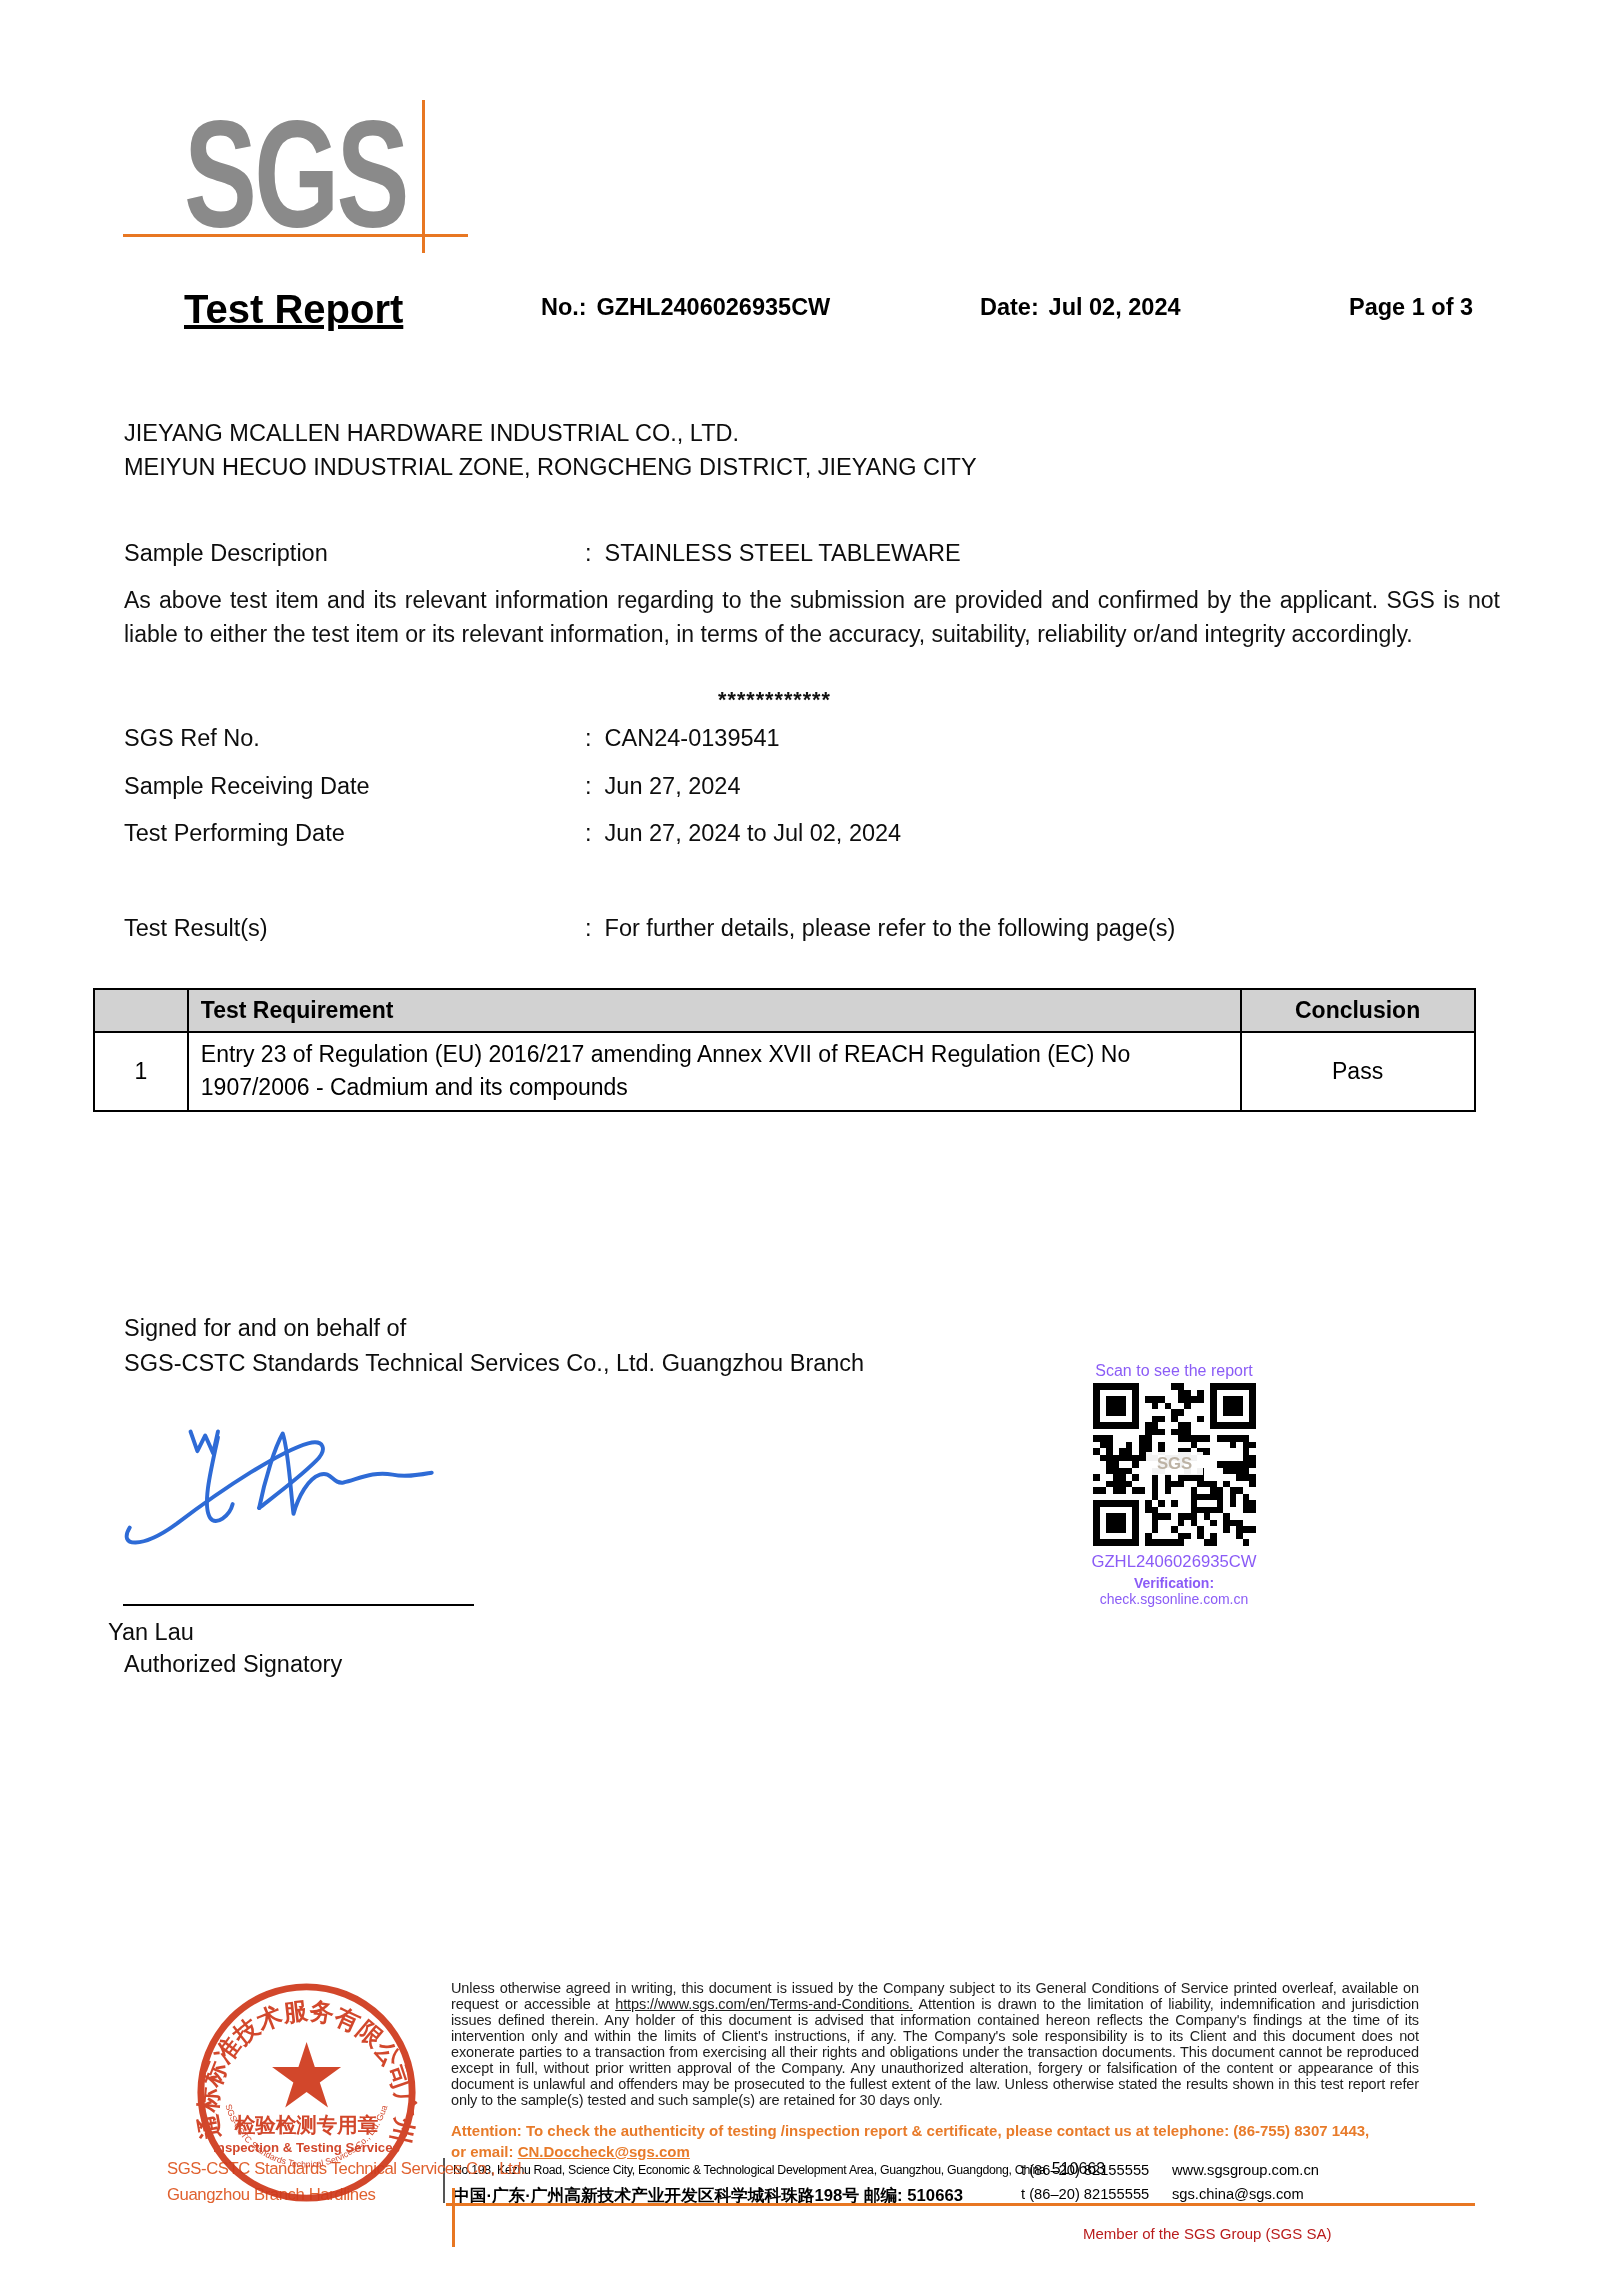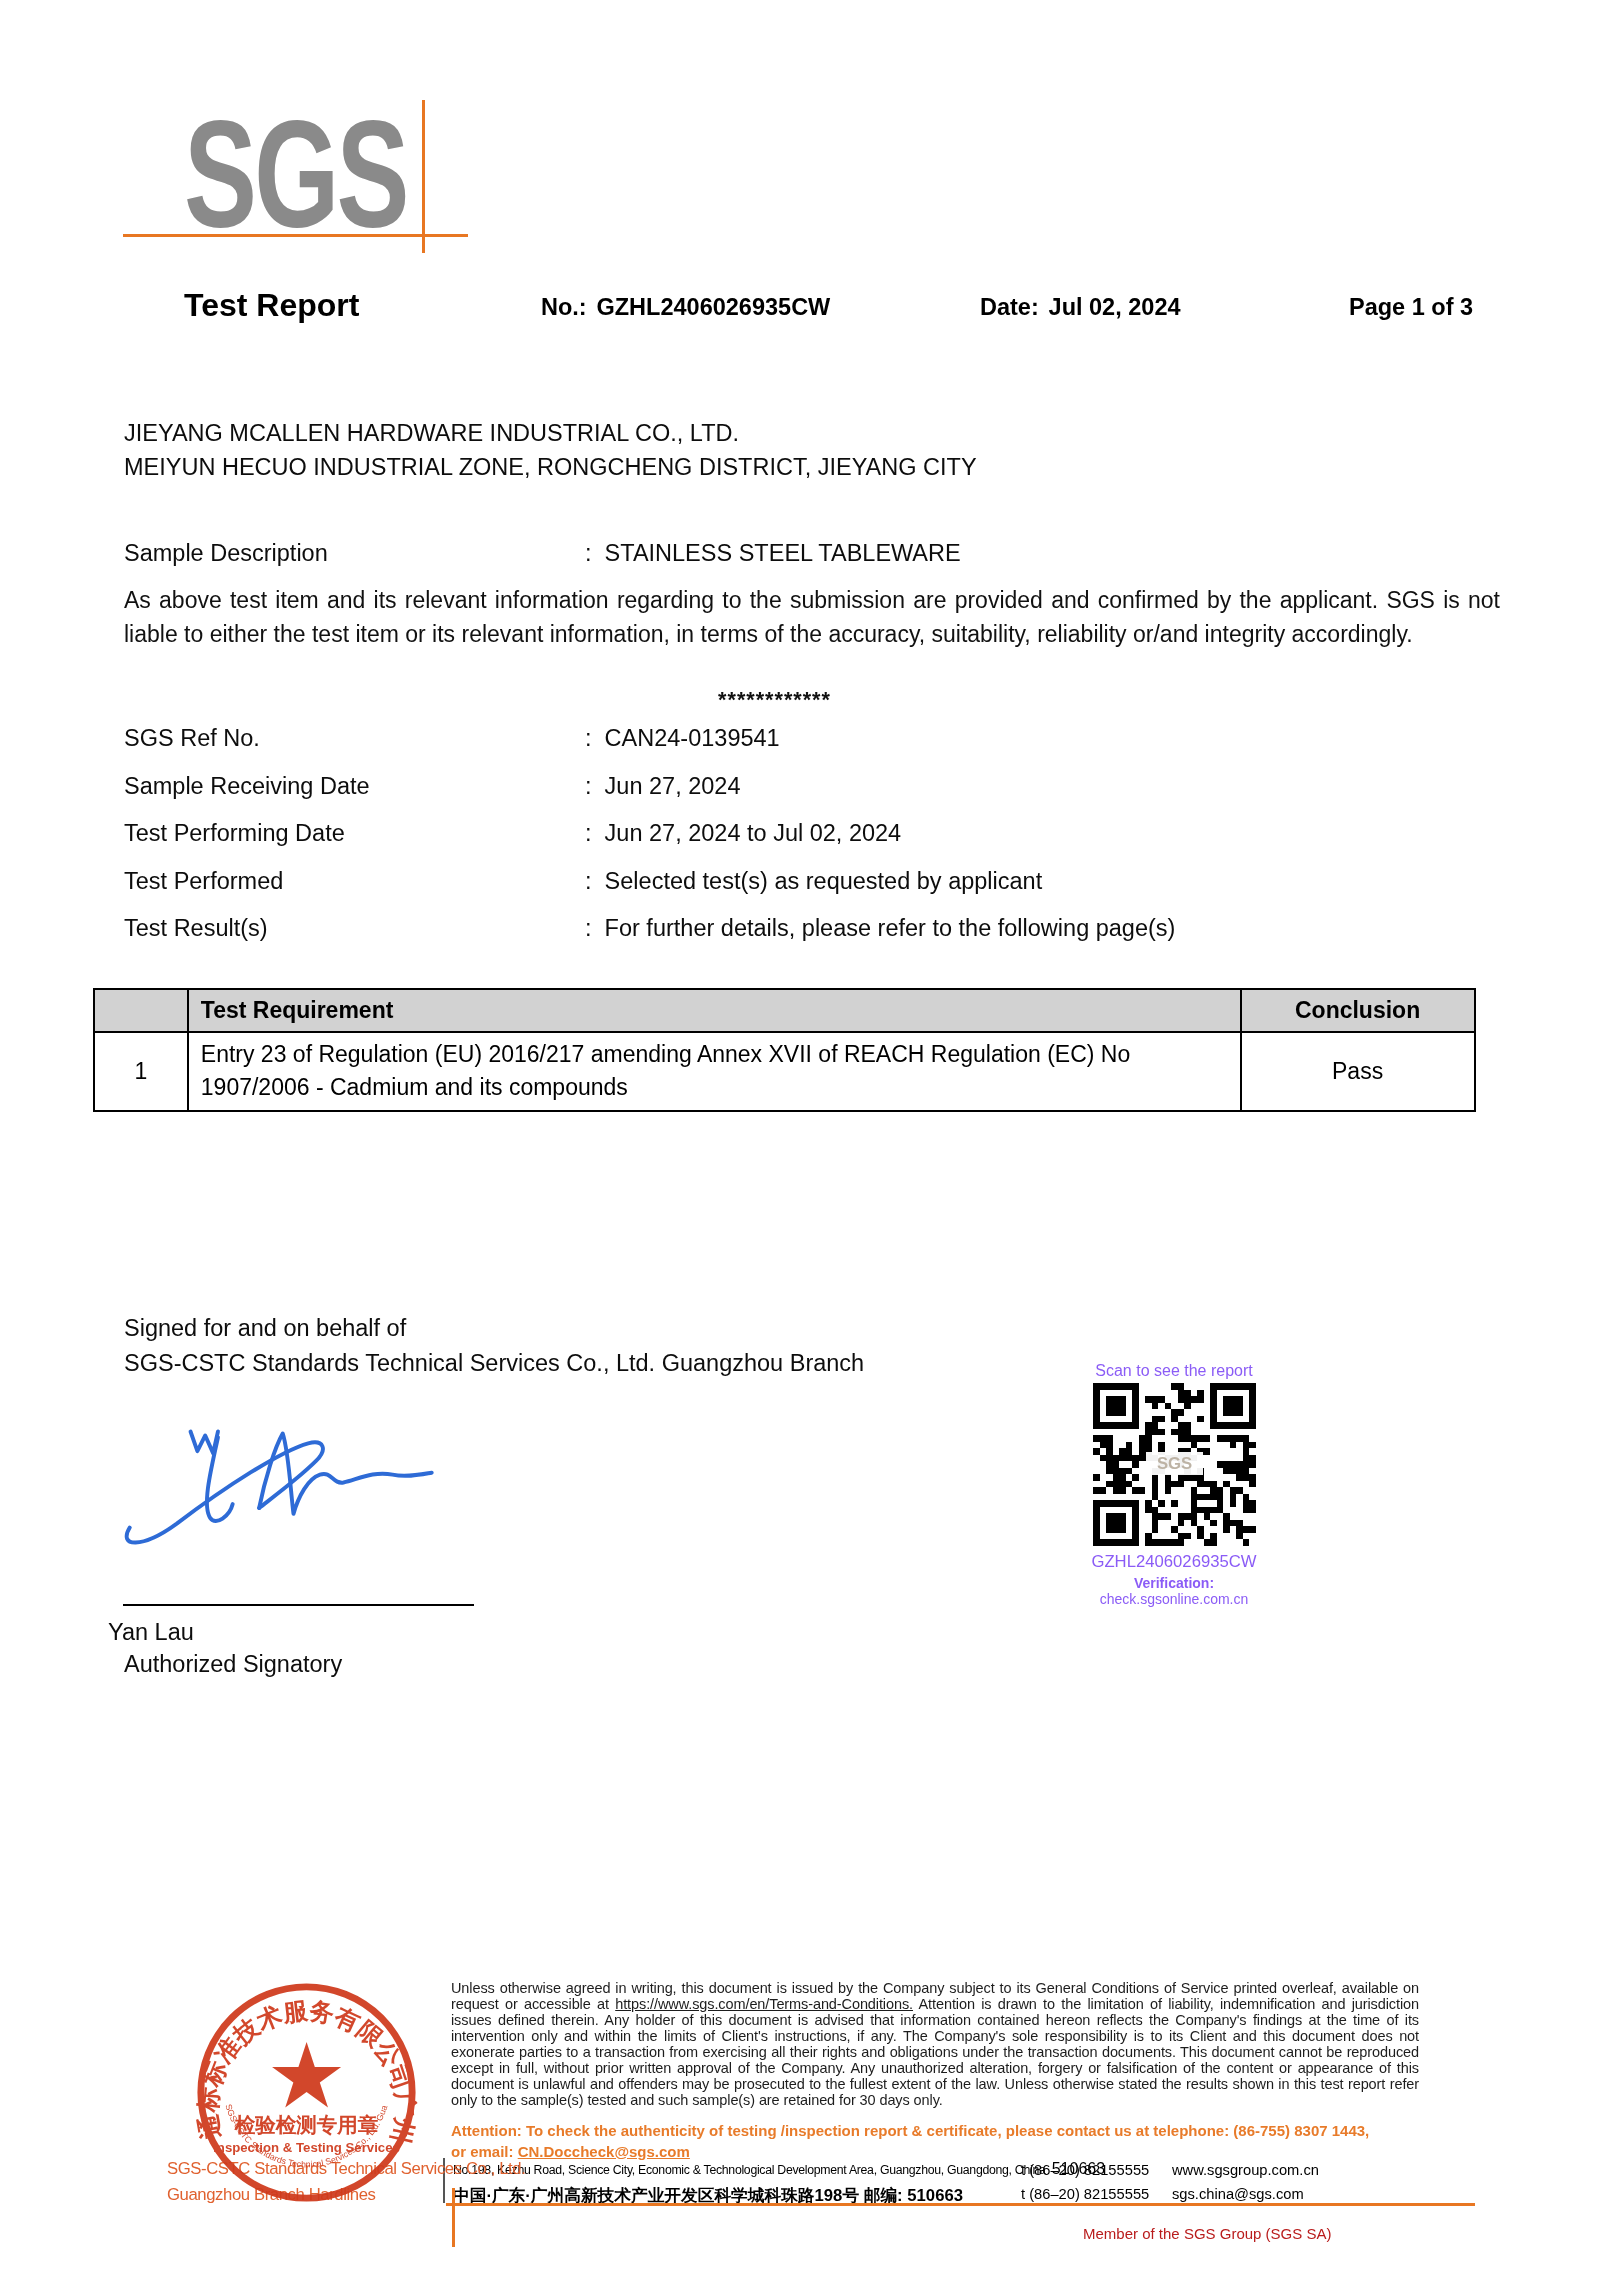--- a/index.html
+++ b/index.html
@@ -7,21 +7,21 @@
         font-family:"Liberation Sans","DejaVu Sans",sans-serif;color:#111;overflow:hidden;padding-left:48px;}
   .abs{position:absolute;}
 
   
   .sgs-logo{left:184px;top:98px;font-size:152px;font-weight:700;color:#8a8a8a;
             line-height:1;letter-spacing:-3.9px;transform:scaleX(0.72);transform-origin:left top;}
   .orange-h{left:123px;top:234px;width:345px;height:2.9px;background:#e87722;}
   .orange-v{left:422px;top:100px;width:2.9px;height:153px;background:#e87722;}
 
   
-  .title{left:184px;top:287px;font-size:32px;font-weight:700;color:#000;}
+  .title{left:184px;top:287px;font-size:40px;font-weight:700;color:#000;text-decoration:underline;}
   .hmeta{top:294px;font-size:23.5px;font-weight:700;color:#000;}
   .hno{left:541px;} .hdate{left:980px;} .hpage{left:1349px;}
   .hmeta .lbl{margin-right:9.8px;}
 
   .body-text{font-size:23.5px;color:#0d0d0d;}
   .company{left:124px;top:416px;line-height:34px;}
 
   .kv{left:124px;width:1382px;}
   .kv .klabel{display:inline-block;width:461px;vertical-align:top;}
   .kv .kcolon{display:inline-block;width:19.6px;vertical-align:top;}
@@ -104,23 +104,20 @@
   <div class="abs stars">************</div>
 
   <div class="abs body-text kv" style="top:725px;">
     <span class="klabel">SGS Ref No.</span><span class="kcolon">:</span><span class="kvalue">CAN24-0139541</span>
   </div>
   <div class="abs body-text kv" style="top:773px;">
     <span class="klabel">Sample Receiving Date</span><span class="kcolon">:</span><span class="kvalue">Jun 27, 2024</span>
   </div>
   <div class="abs body-text kv" style="top:820px;">
     <span class="klabel">Test Performing Date</span><span class="kcolon">:</span><span class="kvalue">Jun 27, 2024 to Jul 02, 2024</span>
-  </div>
-  <div class="abs body-text kv" style="top:868px;">
-    <span class="klabel">Test Performed</span><span class="kcolon">:</span><span class="kvalue">Selected test(s) as requested by applicant</span>
   </div>
   <div class="abs body-text kv" style="top:915px;">
     <span class="klabel">Test Result(s)</span><span class="kcolon">:</span><span class="kvalue">For further details, please refer to the following page(s)</span>
   </div>
 
   <table class="abs rtable">
     <tbody>
         <tr>
       <th class="c-no"></th>
       <th class="c-req">Test Requirement</th>

